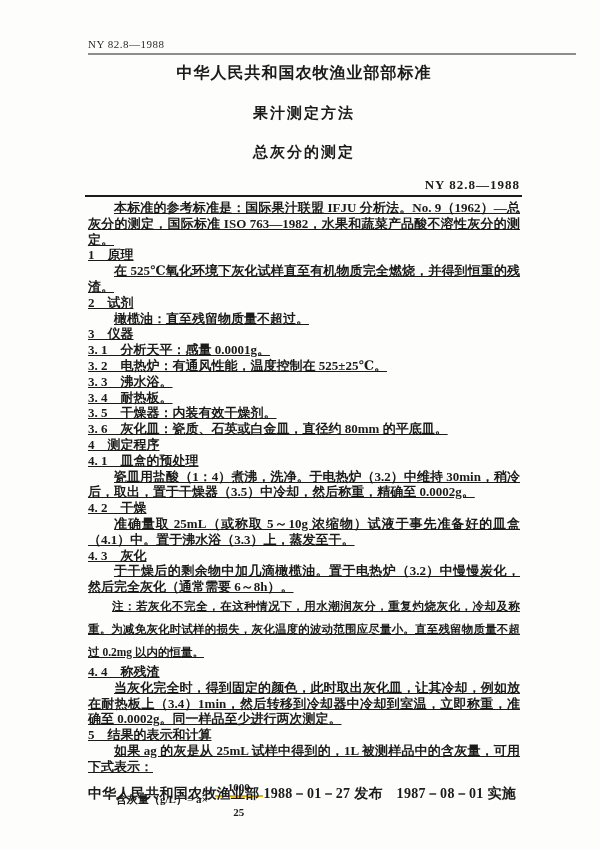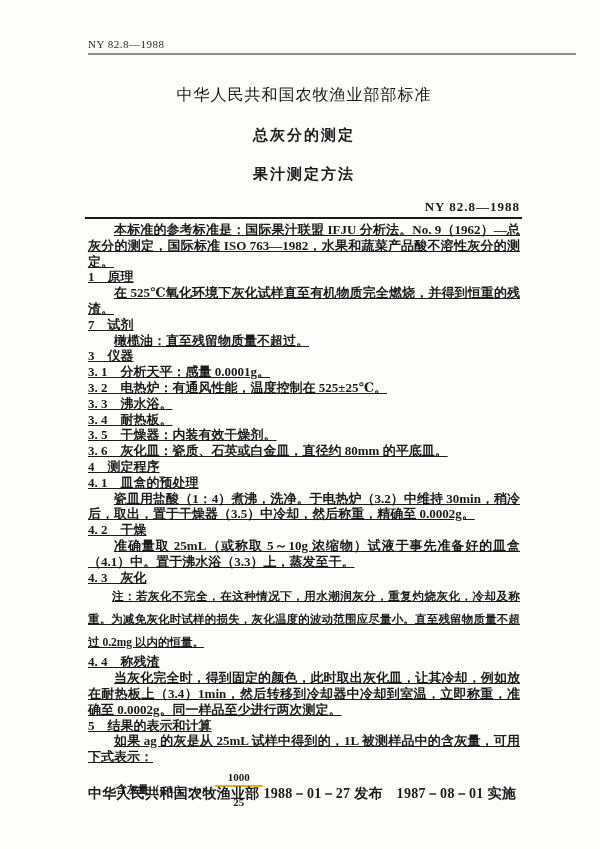--- a/index.html
+++ b/index.html
@@ -16,22 +16,22 @@
     padding: 38px 80px 0 88px;
   }
   .doc-code-top {
     font-size: 11px; letter-spacing: 0.5px; color: #2a2a2a;
   }
   .rule-gray {
     height: 2px; background: #8d8d8d;
     margin-top: 3px; margin-right: -56px;
   }
   .title-main {
-    margin-top: 30px; text-align: center;
-    font-size: 16px; font-weight: normal; letter-spacing: 1px;
+    margin-top: 8px; text-align: center;
+    font-size: 16px; font-weight: bold; letter-spacing: 1px;
   }
   .title-sub {
     margin-top: 20px; text-align: center;
     font-size: 15px; font-weight: bold; letter-spacing: 2px;
   }
   .doc-code-right {
     margin-top: 15px; text-align: right;
     font-size: 13px; font-weight: bold; letter-spacing: 1px;
   }
   .rule-black {
@@ -63,45 +63,46 @@
 </style>
 </head>
 <body>
 
 <div class="page">
 
   <div class="doc-code-top">NY 82.8—1988</div>
   <div class="rule-gray"></div>
 
   <div class="title-main">中华人民共和国农牧渔业部部标准</div>
+  <div class="title-sub">果汁测定方法</div>
   <div class="title-sub">总灰分的测定</div>
-  <div class="title-sub">果汁测定方法</div>
 
   <div class="doc-code-right">NY 82.8—1988</div>
   <div class="rule-black"></div>
 
   <div class="doc-body">
       <div class="para indent">本标准的参考标准是：国际果汁联盟 IFJU 分析法。No. 9（1962）—总灰分的测定，国际标准 ISO 763—1982，水果和蔬菜产品酸不溶性灰分的测定。</div>
       <div class="para heading">1　原理</div>
       <div class="para indent">在 525℃氧化环境下灰化试样直至有机物质完全燃烧，并得到恒重的残渣。</div>
-      <div class="para heading">7　试剂</div>
+      <div class="para heading">2　试剂</div>
       <div class="para indent">橄榄油：直至残留物质量不超过。</div>
       <div class="para heading">3　仪器</div>
       <div class="para item">3. 1　分析天平：感量 0.0001g。</div>
       <div class="para item">3. 2　电热炉：有通风性能，温度控制在 525±25℃。</div>
       <div class="para item">3. 3　沸水浴。</div>
       <div class="para item">3. 4　耐热板。</div>
       <div class="para item">3. 5　干燥器：内装有效干燥剂。</div>
       <div class="para item">3. 6　灰化皿：瓷质、石英或白金皿，直径约 80mm 的平底皿。</div>
       <div class="para heading">4　测定程序</div>
       <div class="para heading">4. 1　皿盒的预处理</div>
       <div class="para indent">瓷皿用盐酸（1：4）煮沸，洗净。于电热炉（3.2）中维持 30min，稍冷后，取出，置于干燥器（3.5）中冷却，然后称重，精确至 0.0002g。</div>
       <div class="para heading">4. 2　干燥</div>
       <div class="para indent">准确量取 25mL（或称取 5～10g 浓缩物）试液于事先准备好的皿盒（4.1）中。置于沸水浴（3.3）上，蒸发至干。</div>
       <div class="para heading">4. 3　灰化</div>
+      <div class="para indent">于干燥后的剩余物中加几滴橄榄油。置于电热炉（3.2）中慢慢炭化，然后完全灰化（通常需要 6～8h）。</div>
       <div class="para note">注：若灰化不完全，在这种情况下，用水潮润灰分，重复灼烧灰化，冷却及称重。为减免灰化时试样的损失，灰化温度的波动范围应尽量小。直至残留物质量不超过 0.2mg 以内的恒量。</div>
       <div class="para heading">4. 4　称残渣</div>
       <div class="para indent">当灰化完全时，得到固定的颜色，此时取出灰化皿，让其冷却，例如放在耐热板上（3.4）1min，然后转移到冷却器中冷却到室温，立即称重，准确至 0.0002g。同一样品至少进行两次测定。</div>
       <div class="para heading">5　结果的表示和计算</div>
       <div class="para indent">如果 ag 的灰是从 25mL 试样中得到的，1L 被测样品中的含灰量，可用下式表示：</div>
     </div>
 
   <div class="formula">
     <span>含灰量（g/L）= a×</span>
     <span class="frac">

